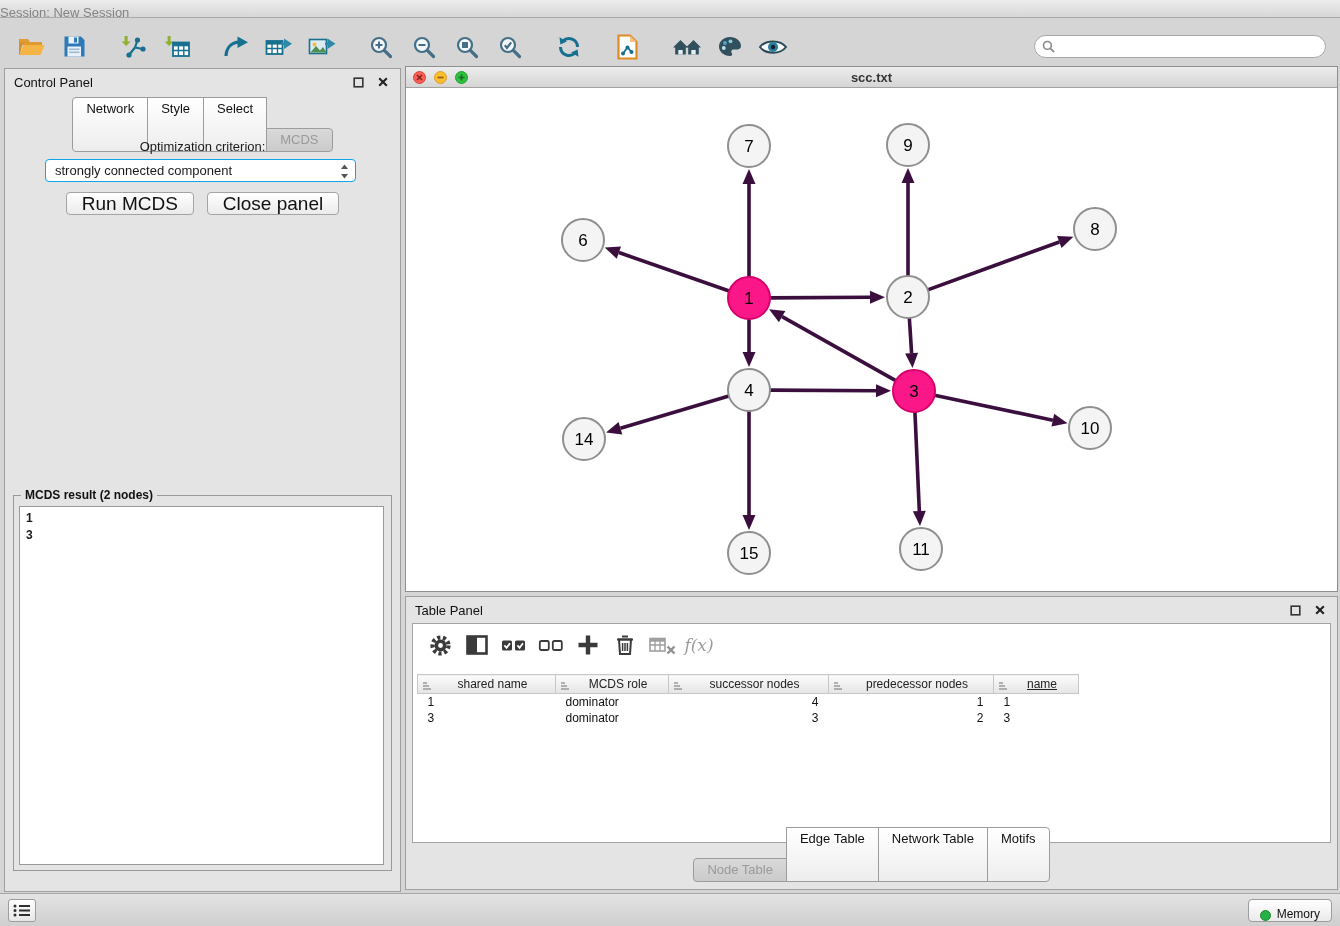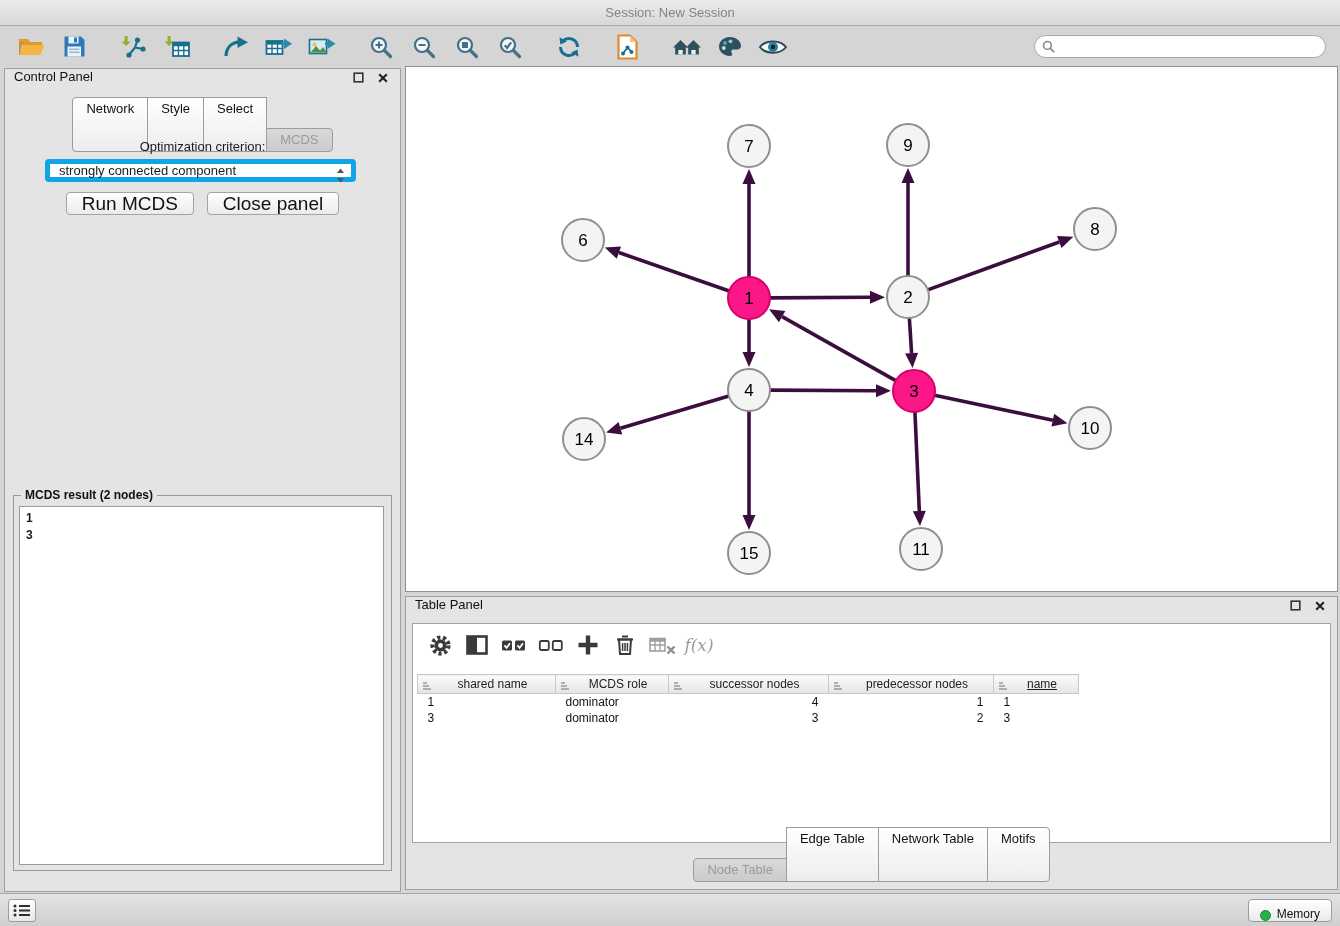--- a/index.html
+++ b/index.html
@@ -1,47 +1,47 @@
 <!DOCTYPE html>
 <html><head>
 <meta charset="utf-8">
 <style>
   *{margin:0;padding:0;box-sizing:border-box;}
   html,body{width:1340px;height:926px;}
   body{font-family:"Liberation Sans","DejaVu Sans",sans-serif;background:#d5d5d5;position:relative;overflow:hidden;font-size:13px;color:#1a1a1a;}
 
   
-  .titlebar{position:absolute;left:0;top:0;width:100%;height:26px;background:linear-gradient(#ececec,#d7d7d7);border-bottom:1px solid #a9a9a9;text-align:center;line-height:26px;color:#848484;font-size:13px;}
+  .titlebar{position:absolute;left:0;top:0;width:100%;height:18px;background:linear-gradient(#ececec,#d7d7d7);border-bottom:1px solid #a9a9a9;line-height:26px;color:#848484;font-size:13px;}
 
   
   .toolbar{position:absolute;left:0;top:27px;width:100%;height:39px;display:flex;align-items:center;padding:0 10px;}
   .tb-groups{display:flex;align-items:center;}
   .tb-group{display:flex;align-items:center;margin-right:16px;}
   .tb-icon{width:43px;height:34px;display:flex;align-items:center;justify-content:center;cursor:pointer;border-radius:4px;}
   .search-wrap{margin-left:auto;margin-right:4px;position:relative;}
   .search-ic{position:absolute;left:8px;top:5px;pointer-events:none;}
   .search-input{width:292px;height:23px;border-radius:12px;border:1px solid #a6a6a6;background:#fff;padding:0 8px 0 26px;font-size:12px;outline:none;font-family:inherit;}
 
   
   .panel{position:absolute;background:#e4e4e4;border:1px solid #9f9f9f;}
-  .panel-header{height:26px;display:flex;align-items:flex-start;padding:0 9px;font-size:13px;color:#111;}
+  .panel-header{height:26px;display:flex;align-items:center;padding:0 9px;font-size:13px;color:#111;}
   .panel-header .spacer{flex:1;}
   .win-btn{width:17px;height:17px;display:flex;align-items:center;justify-content:center;margin-left:7px;cursor:pointer;}
 
   
   .tabs-row{display:flex;justify-content:center;margin-top:2px;}
   .tab{border:1px solid #9c9c9c;background:linear-gradient(#ffffff,#ededed);padding:3px 13px 4px;font-size:13px;color:#111;margin-right:-1px;cursor:pointer;white-space:nowrap;}
   .tab:first-child{border-radius:4px 0 0 4px;}
   .tab:last-child{border-radius:0 4px 4px 0;margin-right:0;}
   .tab.active{background:linear-gradient(#d9d9d9,#cbcbcb);color:#9a9a9a;margin-top:31px;}
 
   
   .control-panel{left:4px;top:68px;width:397px;height:824px;}
   .opt-label{position:absolute;top:70px;left:0;right:0;text-align:center;font-size:13px;}
-  .combo{position:absolute;top:90px;left:40px;right:44px;height:23px;background:#fff;border:5px solid #0ea5e9;border-radius:4px;display:flex;align-items:center;padding:0 24px 0 9px;font-size:13px;cursor:pointer;}
+  .combo{position:absolute;top:90px;left:40px;right:44px;height:23px;background:#fff;border:1px solid #0ea5e9;border-radius:4px;display:flex;align-items:center;padding:0 24px 0 9px;font-size:13px;cursor:pointer;}
   .combo-value{white-space:nowrap;overflow:hidden;}
   .combo-arrows{position:absolute;right:6px;top:4px;}
   .btn-row{position:absolute;top:123px;left:0;right:0;display:flex;justify-content:center;gap:13px;}
   .btn{background:linear-gradient(#ffffff,#ebebeb);border:1px solid #a4a4a4;border-radius:4px;height:23px;padding:0 15px;font-size:19px;font-family:inherit;cursor:pointer;color:#111;}
   .result-group{position:absolute;left:8px;right:8px;top:426px;bottom:20px;border:1px solid #999;font-weight:bold;}
   .result-legend{position:absolute;top:-8px;left:7px;background:#e4e4e4;padding:0 4px;font-size:12px;color:#111;}
   .result-box{position:absolute;left:5px;right:7px;top:10px;bottom:5px;background:#fff;border:1px solid #9a9a9a;padding:3px 6px;font-size:12px;line-height:17px;white-space:pre;overflow:auto;}
 
   
   .net-window{position:absolute;left:405px;top:66px;width:933px;height:526px;background:#fff;border:1px solid #8f8f8f;}
@@ -276,20 +276,40 @@
   </div>
 
   <div class="result-group">
     <span class="result-legend">MCDS result (2 nodes)</span>
     <div class="result-box" id="result-box">1
 3</div>
   </div>
 </div>
 
 <div class="net-window">
+  <div class="net-titlebar">
+    <div class="traffic">
+      <span class="light red">
+          <svg width="7" height="7" viewBox="0 0 7 7">
+            <path d="M1 1l5 5M6 1L1 6" stroke="#7c1f17" stroke-width="1.4"></path>
+          </svg>
+        </span>
+      <span class="light yellow">
+          <svg width="7" height="3" viewBox="0 0 7 3">
+            <path d="M0.5 1.5h6" stroke="#8a5d1c" stroke-width="1.7"></path>
+          </svg>
+        </span>
+      <span class="light green">
+          <svg width="7" height="7" viewBox="0 0 7 7">
+            <path d="M3.5 0.5v6M0.5 3.5h6" stroke="#1d6a2a" stroke-width="1.7"></path>
+          </svg>
+        </span>
+    </div>
+    <span>scc.txt</span>
+  </div>
   <div class="net-canvas">
     <svg id="graph-svg" class="graph" width="931" height="504" viewBox="0 0 931 504">
         <g>
           <line x1="343" y1="189" x2="343" y2="96" stroke="#3a0f3e" stroke-width="3.6"></line>
           <polygon points="343,81 349.5,96 336.5,96" fill="#3a0f3e"></polygon>
         </g>
         <g>
           <line x1="323.1752536154717" y1="203.07328138371903" x2="212.87335060057498" y2="164.5340622580322" stroke="#3a0f3e" stroke-width="3.6"></line>
           <polygon points="198.71281746876906,159.5864061035458 215.01733493418575,158.39783123424965 210.7293662669642,170.67029328181476" fill="#3a0f3e"></polygon>
         </g>

